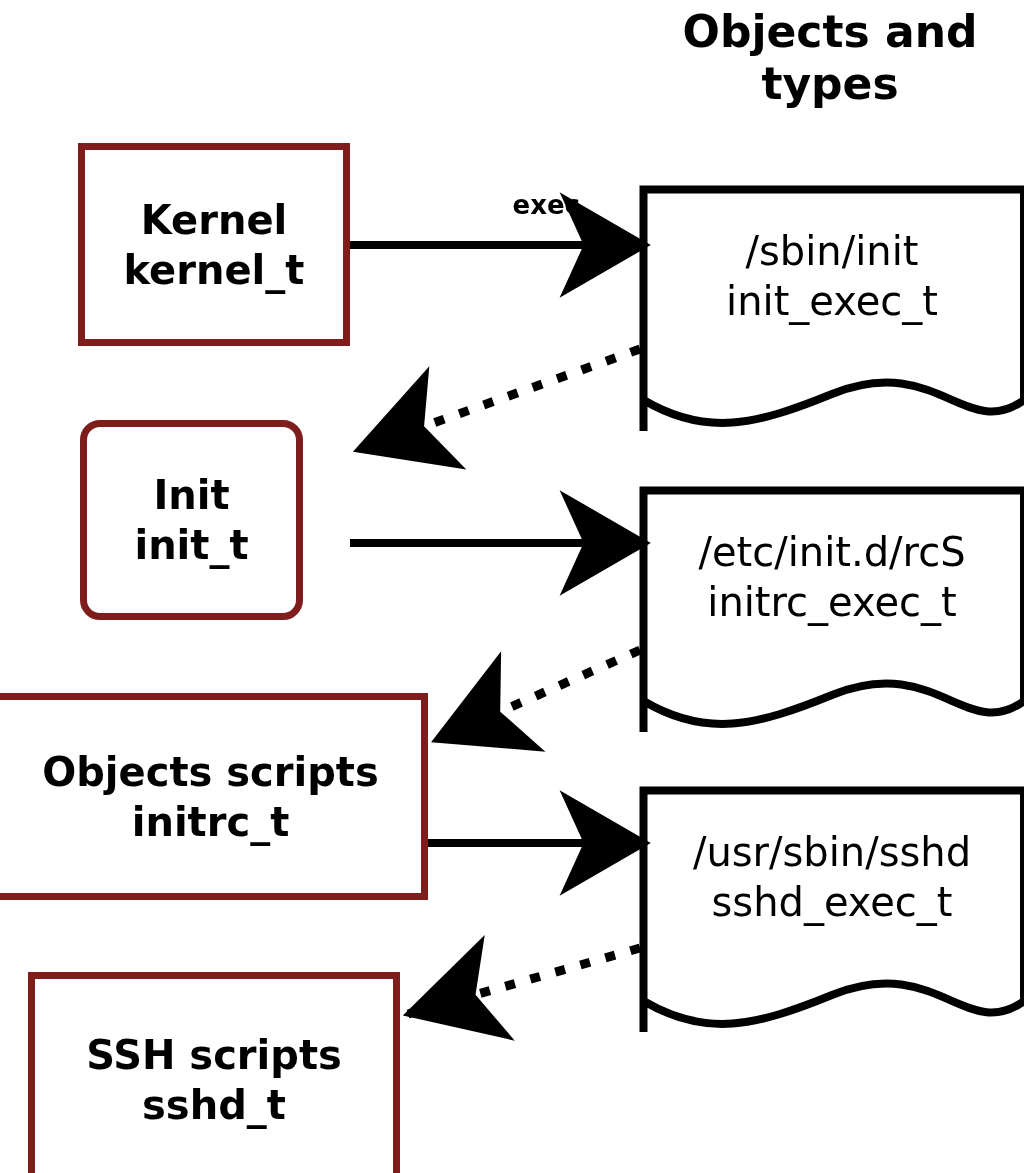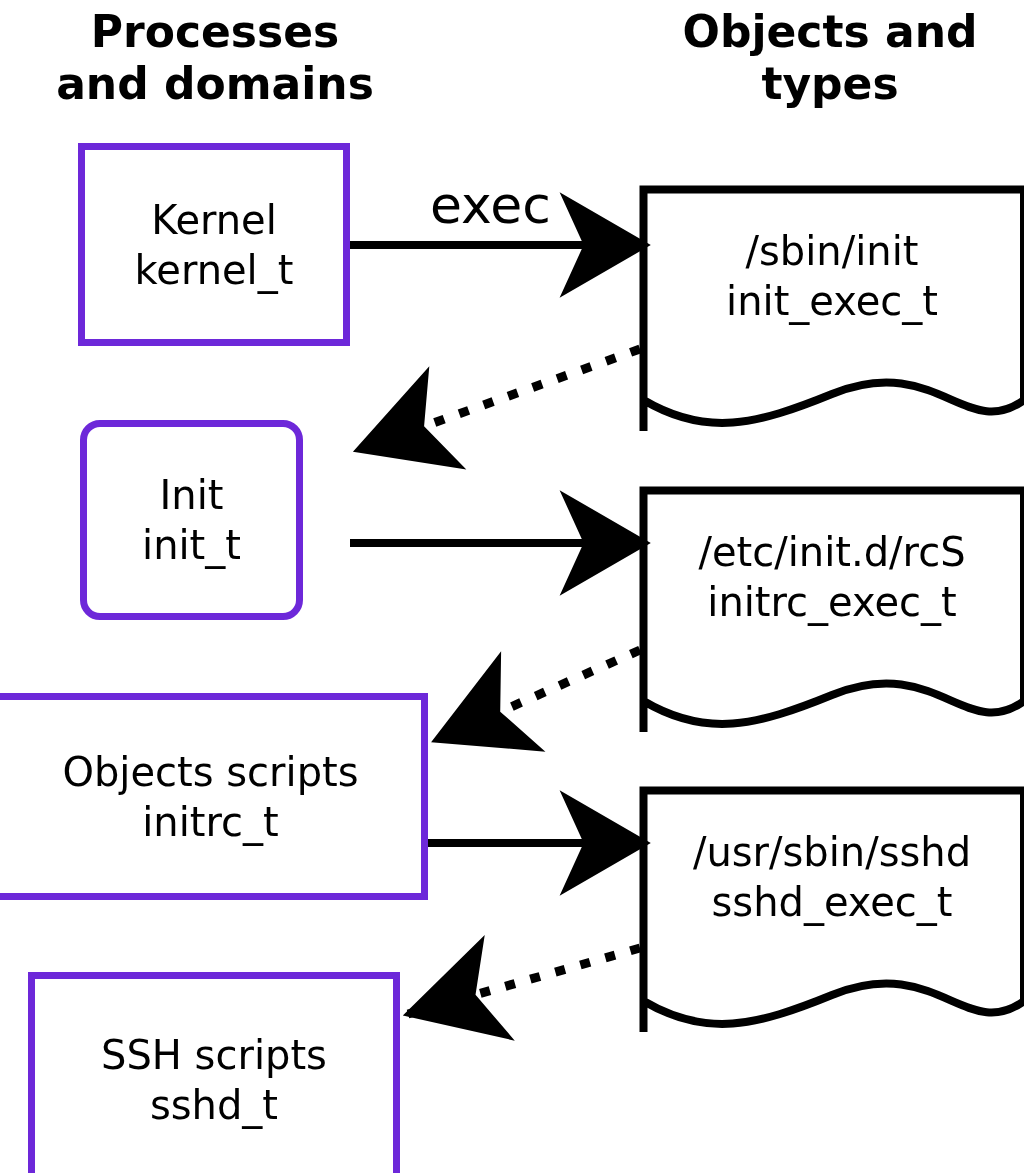--- a/index.html
+++ b/index.html
@@ -25,25 +25,26 @@
     text-align: center;
     white-space: pre-line;
   }
   #header-left  { left: 15px;  top: 6px;  width: 400px; }
   #header-right { left: 630px; top: 6px;  width: 400px; }
 
   
   .proc-box {
     position: absolute;
     box-sizing: border-box;
-    border: 7px solid #6d28d9;
+    border: 7px solid #7f1d1d;
     background: #ffffff;
     display: flex;
     align-items: center;
     justify-content: center;
+    font-weight: bold;
   }
   .proc-label {
     font-family: "DejaVu Sans", sans-serif;
     font-size: 40px;
     line-height: 50px;
     color: #000000;
     text-align: center;
     white-space: pre-line;
   }
 
@@ -74,34 +75,33 @@
     position: absolute;
     left: 0;
     top: 0;
     width: 1024px;
     height: 1173px;
     pointer-events: none;
   }
   .edge-label {
     position: absolute;
     font-family: "DejaVu Sans", sans-serif;
-    font-size: 52px;
+    font-size: 26px;
     line-height: 44px;
     color: #000000;
-    text-align: left;
+    text-align: right;
     white-space: nowrap;
+    font-weight: bold;
   }
 </style>
 </head>
 <body>
 
 <div id="canvas">
 
-  <div class="col-header" id="header-left">Processes
-and domains</div>
 
   <div class="col-header" id="header-right">Objects and
 types</div>
 
   <div class="proc-box" style="left:78px; top:143px; width:272px; height:203px;">
     <div class="proc-label">Kernel
 kernel_t</div>
   </div>
 
   <div class="proc-box" style="left:80px; top:420px; width:223px; height:200px;border-radius:20px;">

